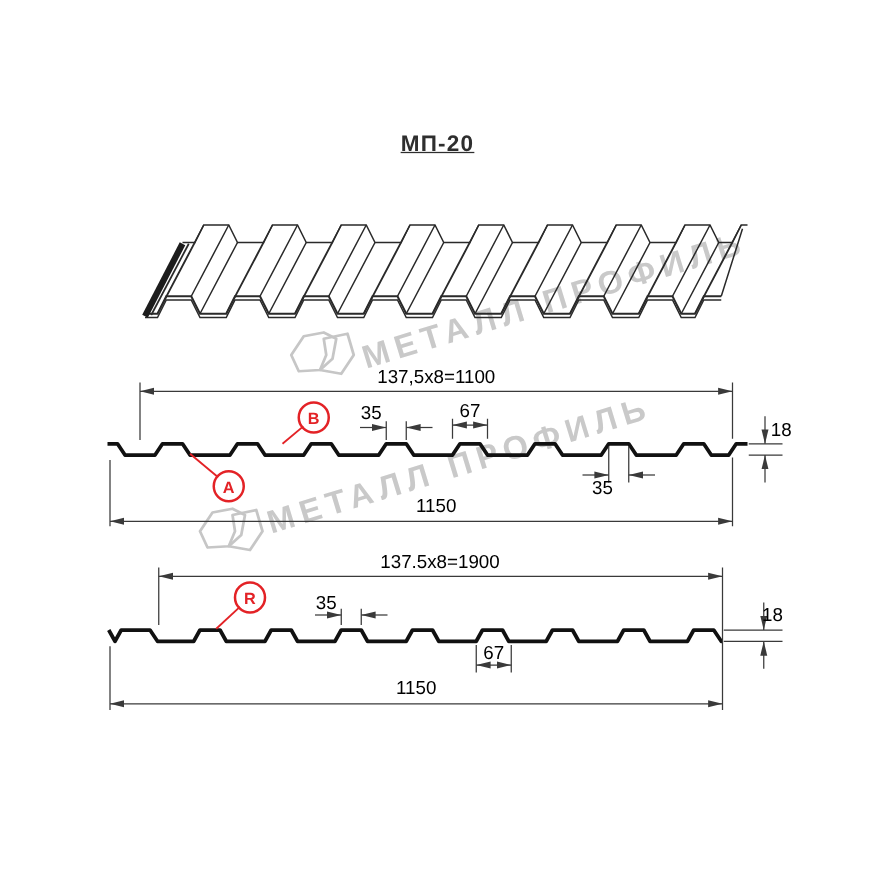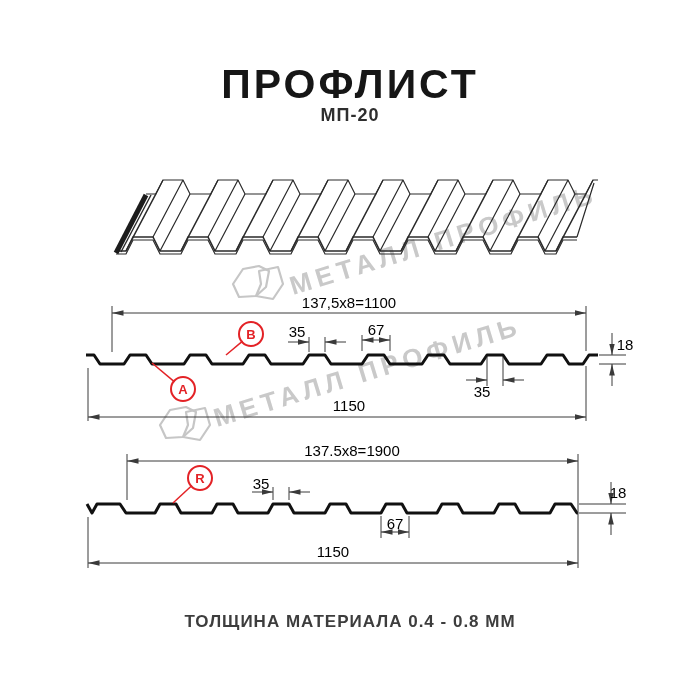--- a/index.html
+++ b/index.html
@@ -117,35 +117,33 @@
       <line x1="611" y1="535" x2="611" y2="513" marker-end="url(#arr)"></line>
     </g>
 
     <g stroke="#e32226" stroke-width="1.5">
       <line x1="174.5" y1="381.8" x2="152" y2="363"></line>
       <line x1="242.6" y1="341.1" x2="226" y2="355"></line>
       <line x1="191.9" y1="485.5" x2="173" y2="503"></line>
     </g>
   </svg>
 
-  <div class="abs title" style="left:350px;top:84px;">ПРОФЛИСТ</div>
-  <div class="abs subtitle" style="left:350px;top:115px;">МП-20</div>
+  <div class="abs subtitle" style="left:350px;top:115px;text-decoration:underline;">МП-20</div>
 
   <div class="abs dim" style="left:349px;top:302px;">137,5x8=1100</div>
   <div class="abs dim" style="left:297px;top:331px;">35</div>
   <div class="abs dim" style="left:376px;top:329px;">67</div>
   <div class="abs dim" style="left:625px;top:344px;">18</div>
   <div class="abs dim" style="left:482px;top:391px;">35</div>
   <div class="abs dim" style="left:349px;top:405px;">1150</div>
 
   <div class="abs dim" style="left:352px;top:450px;">137.5x8=1900</div>
   <div class="abs dim" style="left:261px;top:483px;">35</div>
   <div class="abs dim" style="left:395px;top:523px;">67</div>
   <div class="abs dim" style="left:618px;top:492px;">18</div>
   <div class="abs dim" style="left:333px;top:551px;">1150</div>
 
   <div class="callout" style="left:183px;top:389px;">A</div>
   <div class="callout" style="left:251px;top:334px;">B</div>
   <div class="callout" style="left:200px;top:478px;">R</div>
 
-  <div class="abs note" style="left:350px;top:622px;">ТОЛЩИНА МАТЕРИАЛА 0.4 - 0.8 ММ</div>
 
 </div>
 
 </body></html>

